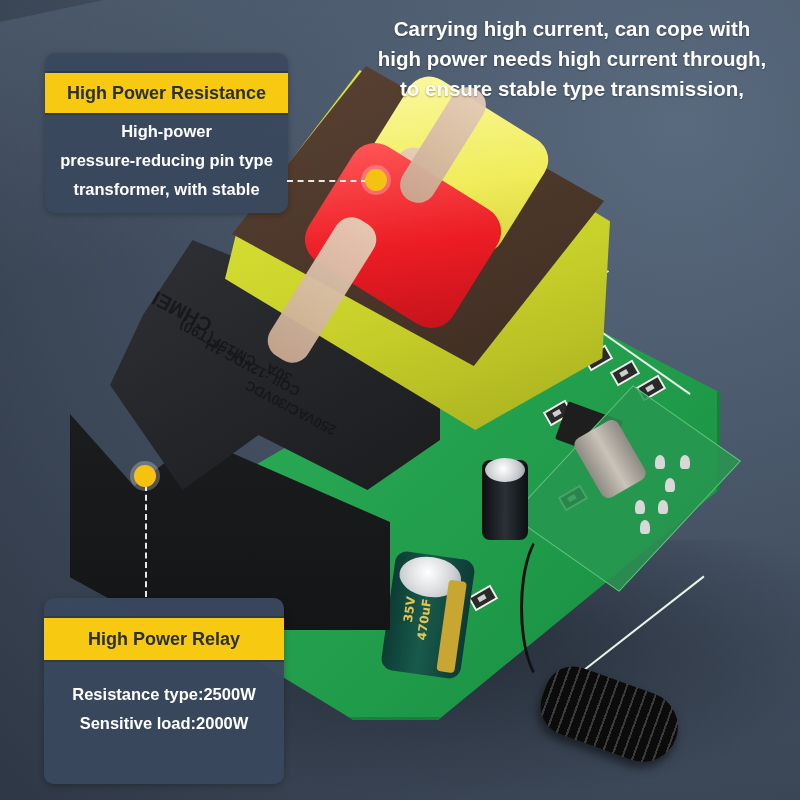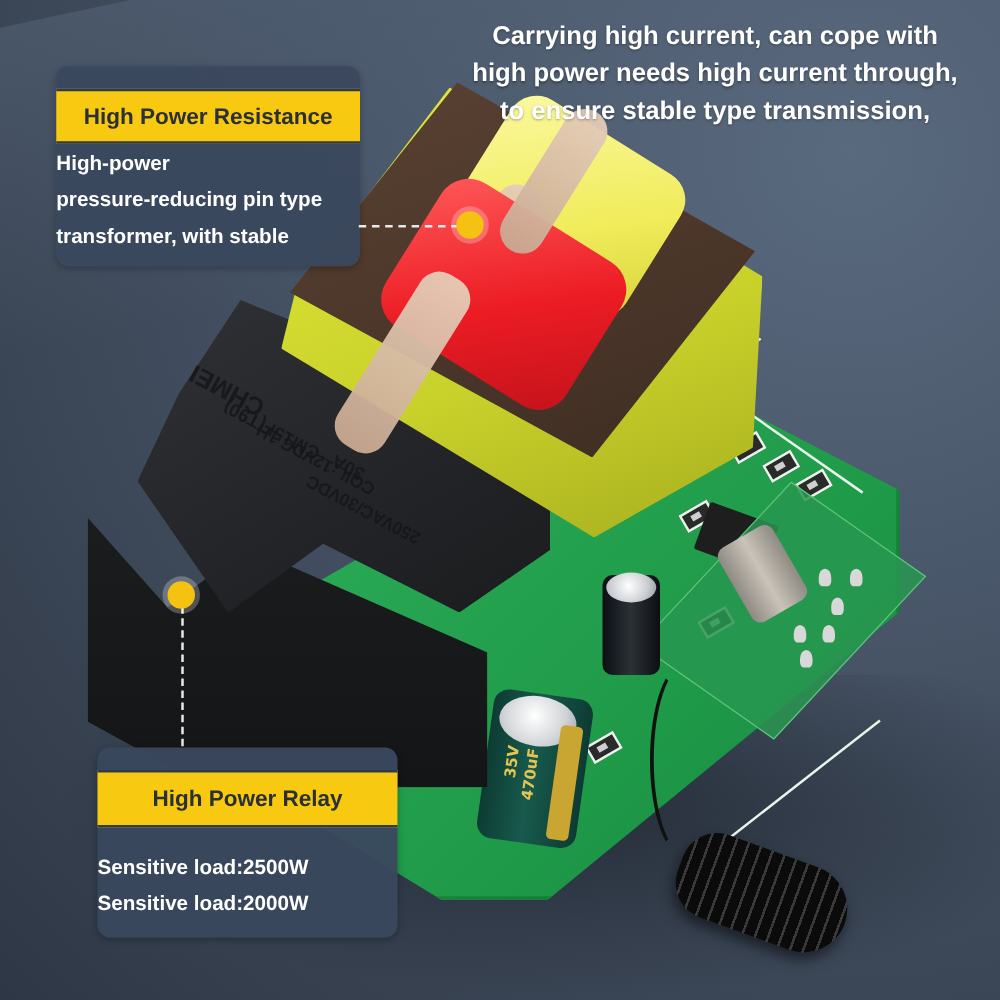--- a/index.html
+++ b/index.html
@@ -122,21 +122,21 @@
   
   .callout {
     position:absolute; background: rgba(58,72,94,0.95); border-radius:10px;
     box-shadow: 0 2px 6px rgba(0,0,0,0.25);
   }
   .callout-header {
     position:absolute; left:0; right:0; background:#f7c910; color:#2b2f36;
     font-family:"Liberation Sans", sans-serif; font-weight:bold; text-align:center;
     border-top:2px solid #2f3a4b; border-bottom:2px solid #2f3a4b;
   }
-  .callout-body { position:absolute; left:0; right:0; text-align:left; color:#ffffff;
+  .callout-body { position:absolute; left:0; right:0; text-align:center; color:#ffffff;
     font-family:"Liberation Sans", sans-serif; font-weight:bold; }
   .callout-body div { line-height:29px; }
 
   .top-text {
     position:absolute; right:18px; top:14px; width:420px; text-align:center; color:#ffffff;
     font-family:"Liberation Sans", sans-serif; font-weight:bold; font-size:20.5px; line-height:30px;
     text-shadow: 0 1px 2px rgba(0,0,0,0.35);
   }
 
   .marker-dot {
@@ -215,20 +215,20 @@
       <div>High-power</div>
       <div>pressure-reducing pin type</div>
       <div>transformer, with stable</div>
     </div>
   </div>
   <div class="dash-h" style="left:287px;top:180px;width:80px;"></div>
   <div class="marker-dot" style="left:365px;top:169px;"></div>
 
   <div class="dash-v" style="left:145px;top:485px;height:112px;"></div>
   <div class="marker-dot" style="left:134px;top:465px;"></div>
-  <div class="callout" style="left:44px;top:598px;width:240px;height:152px;margin-left:34px;">
+  <div class="callout" style="left:44px;top:598px;width:240px;height:186px;">
     <div class="callout-header" style="top:18px;height:42px;line-height:42px;font-size:18px;">High Power Relay</div>
     <div class="callout-body" style="top:82px;font-size:16.5px;">
-      <div>Sensitive load:2500W</div>
+      <div>Resistance type:2500W</div>
       <div>Sensitive load:2000W</div>
     </div>
   </div>
 </div>
 
 </body></html>

